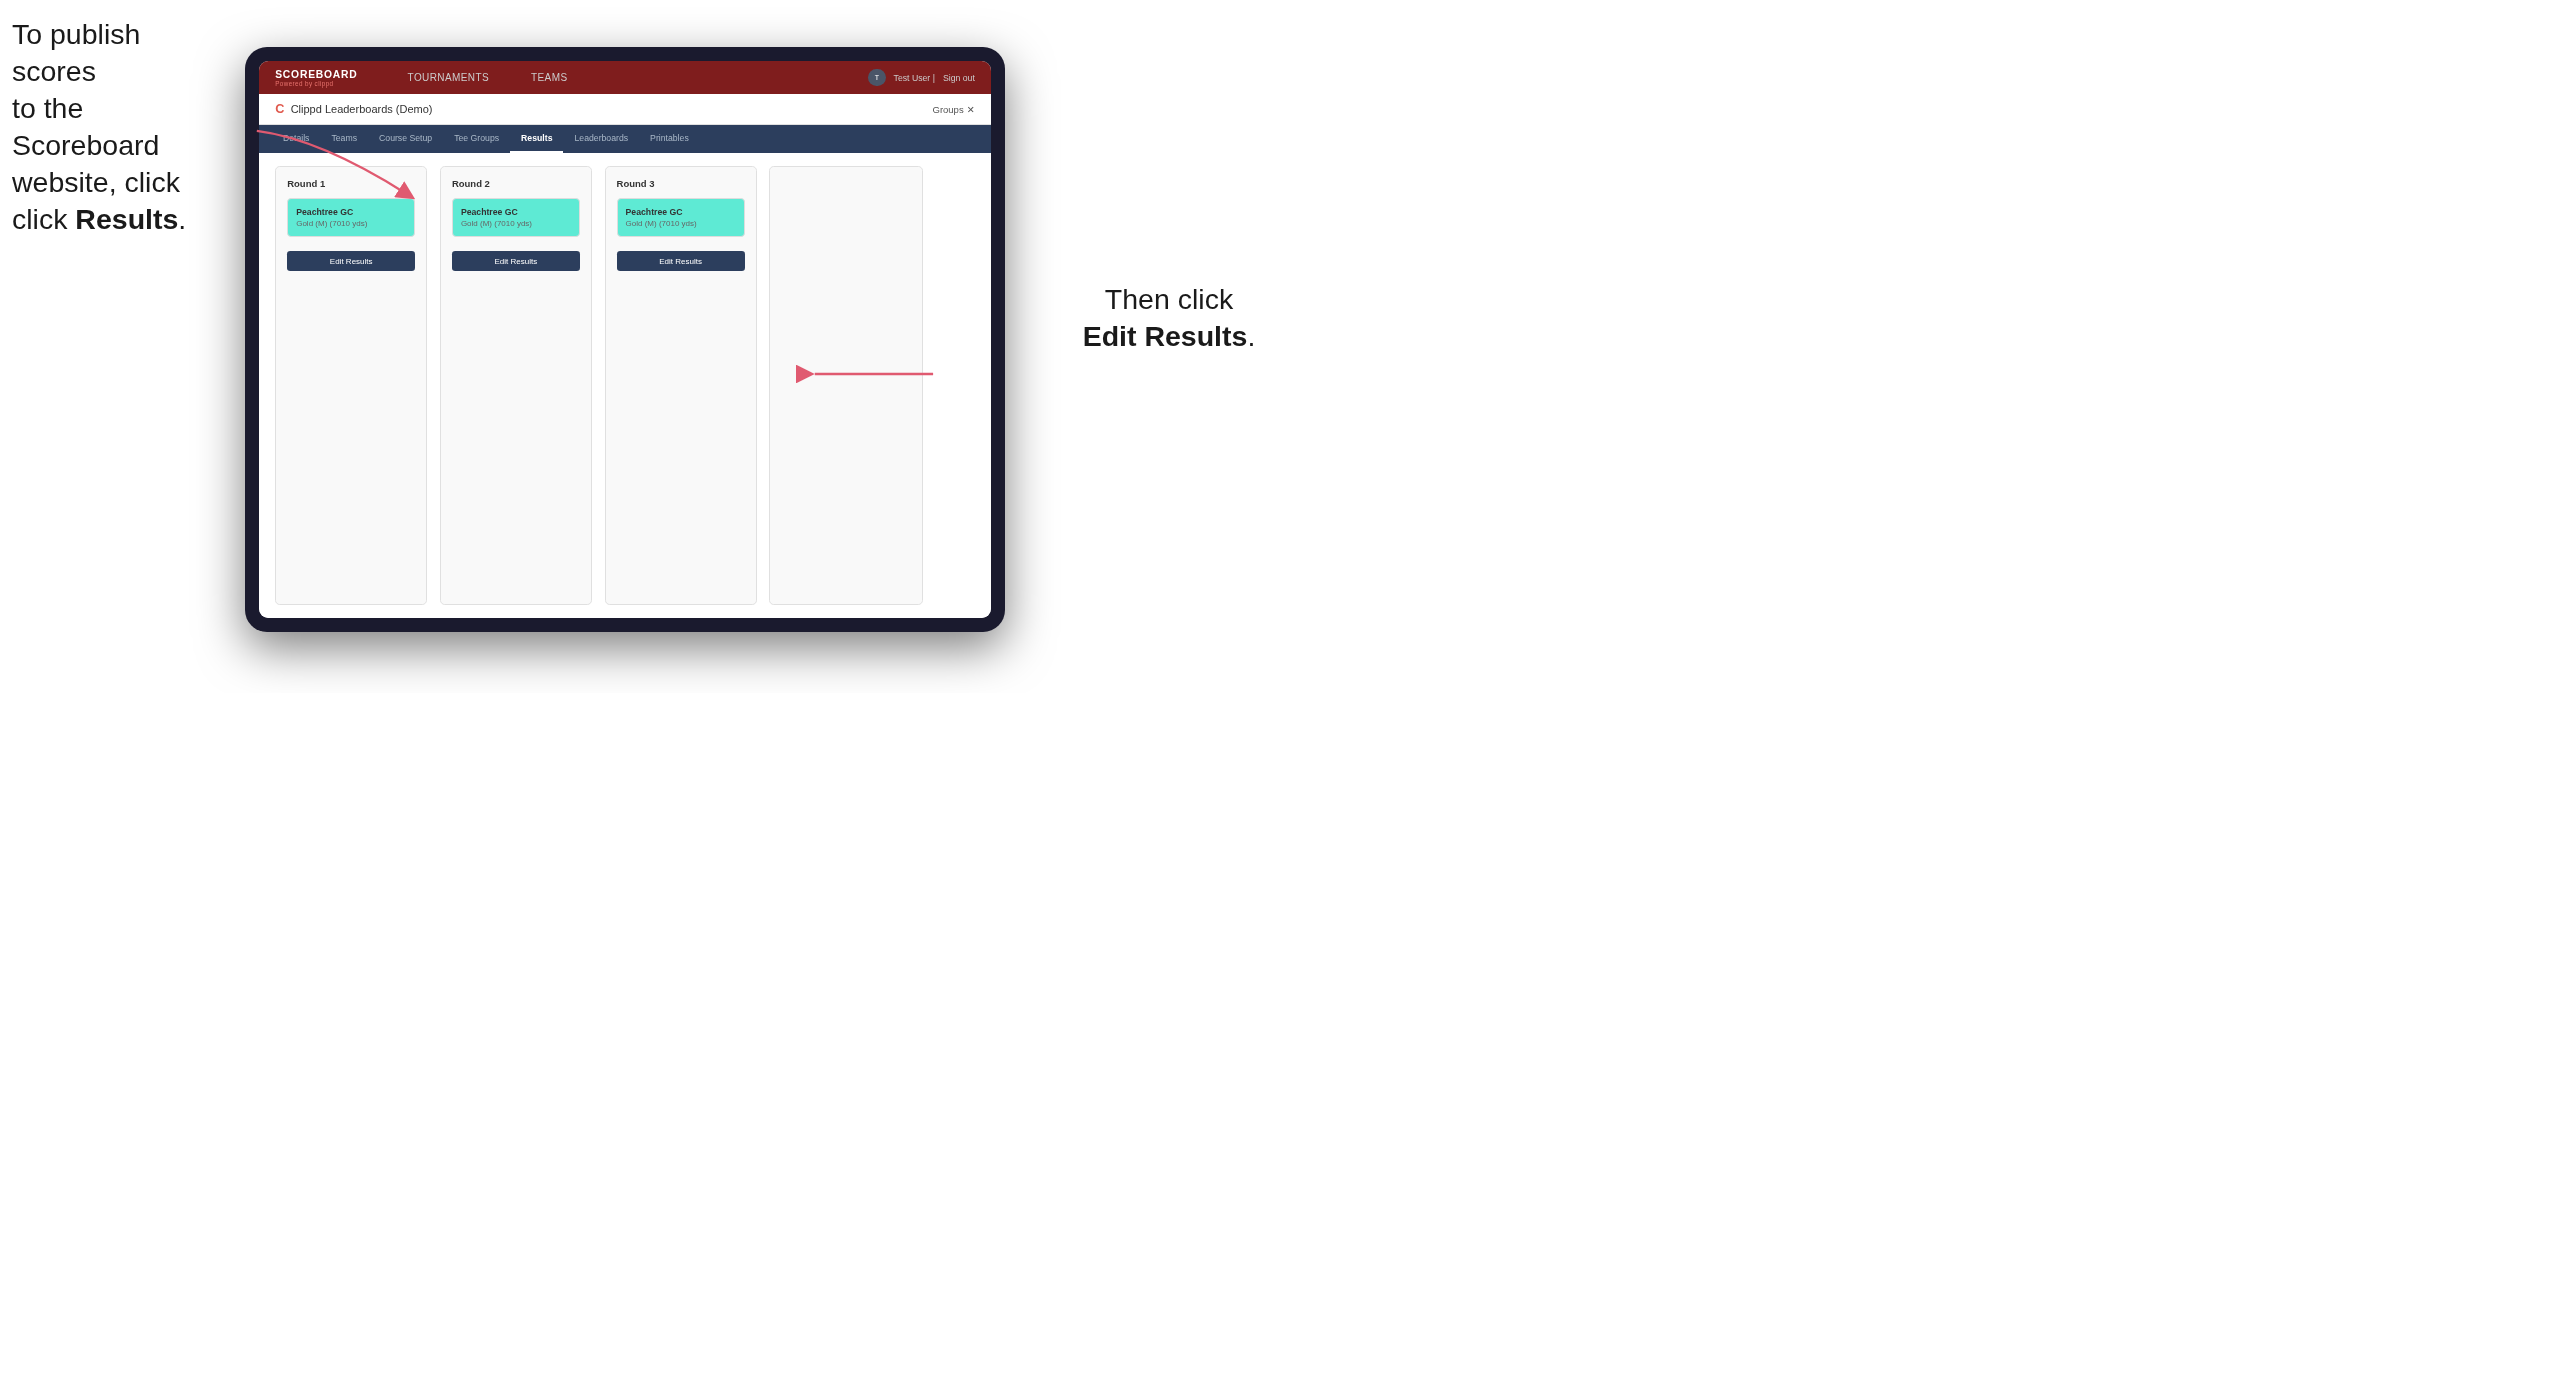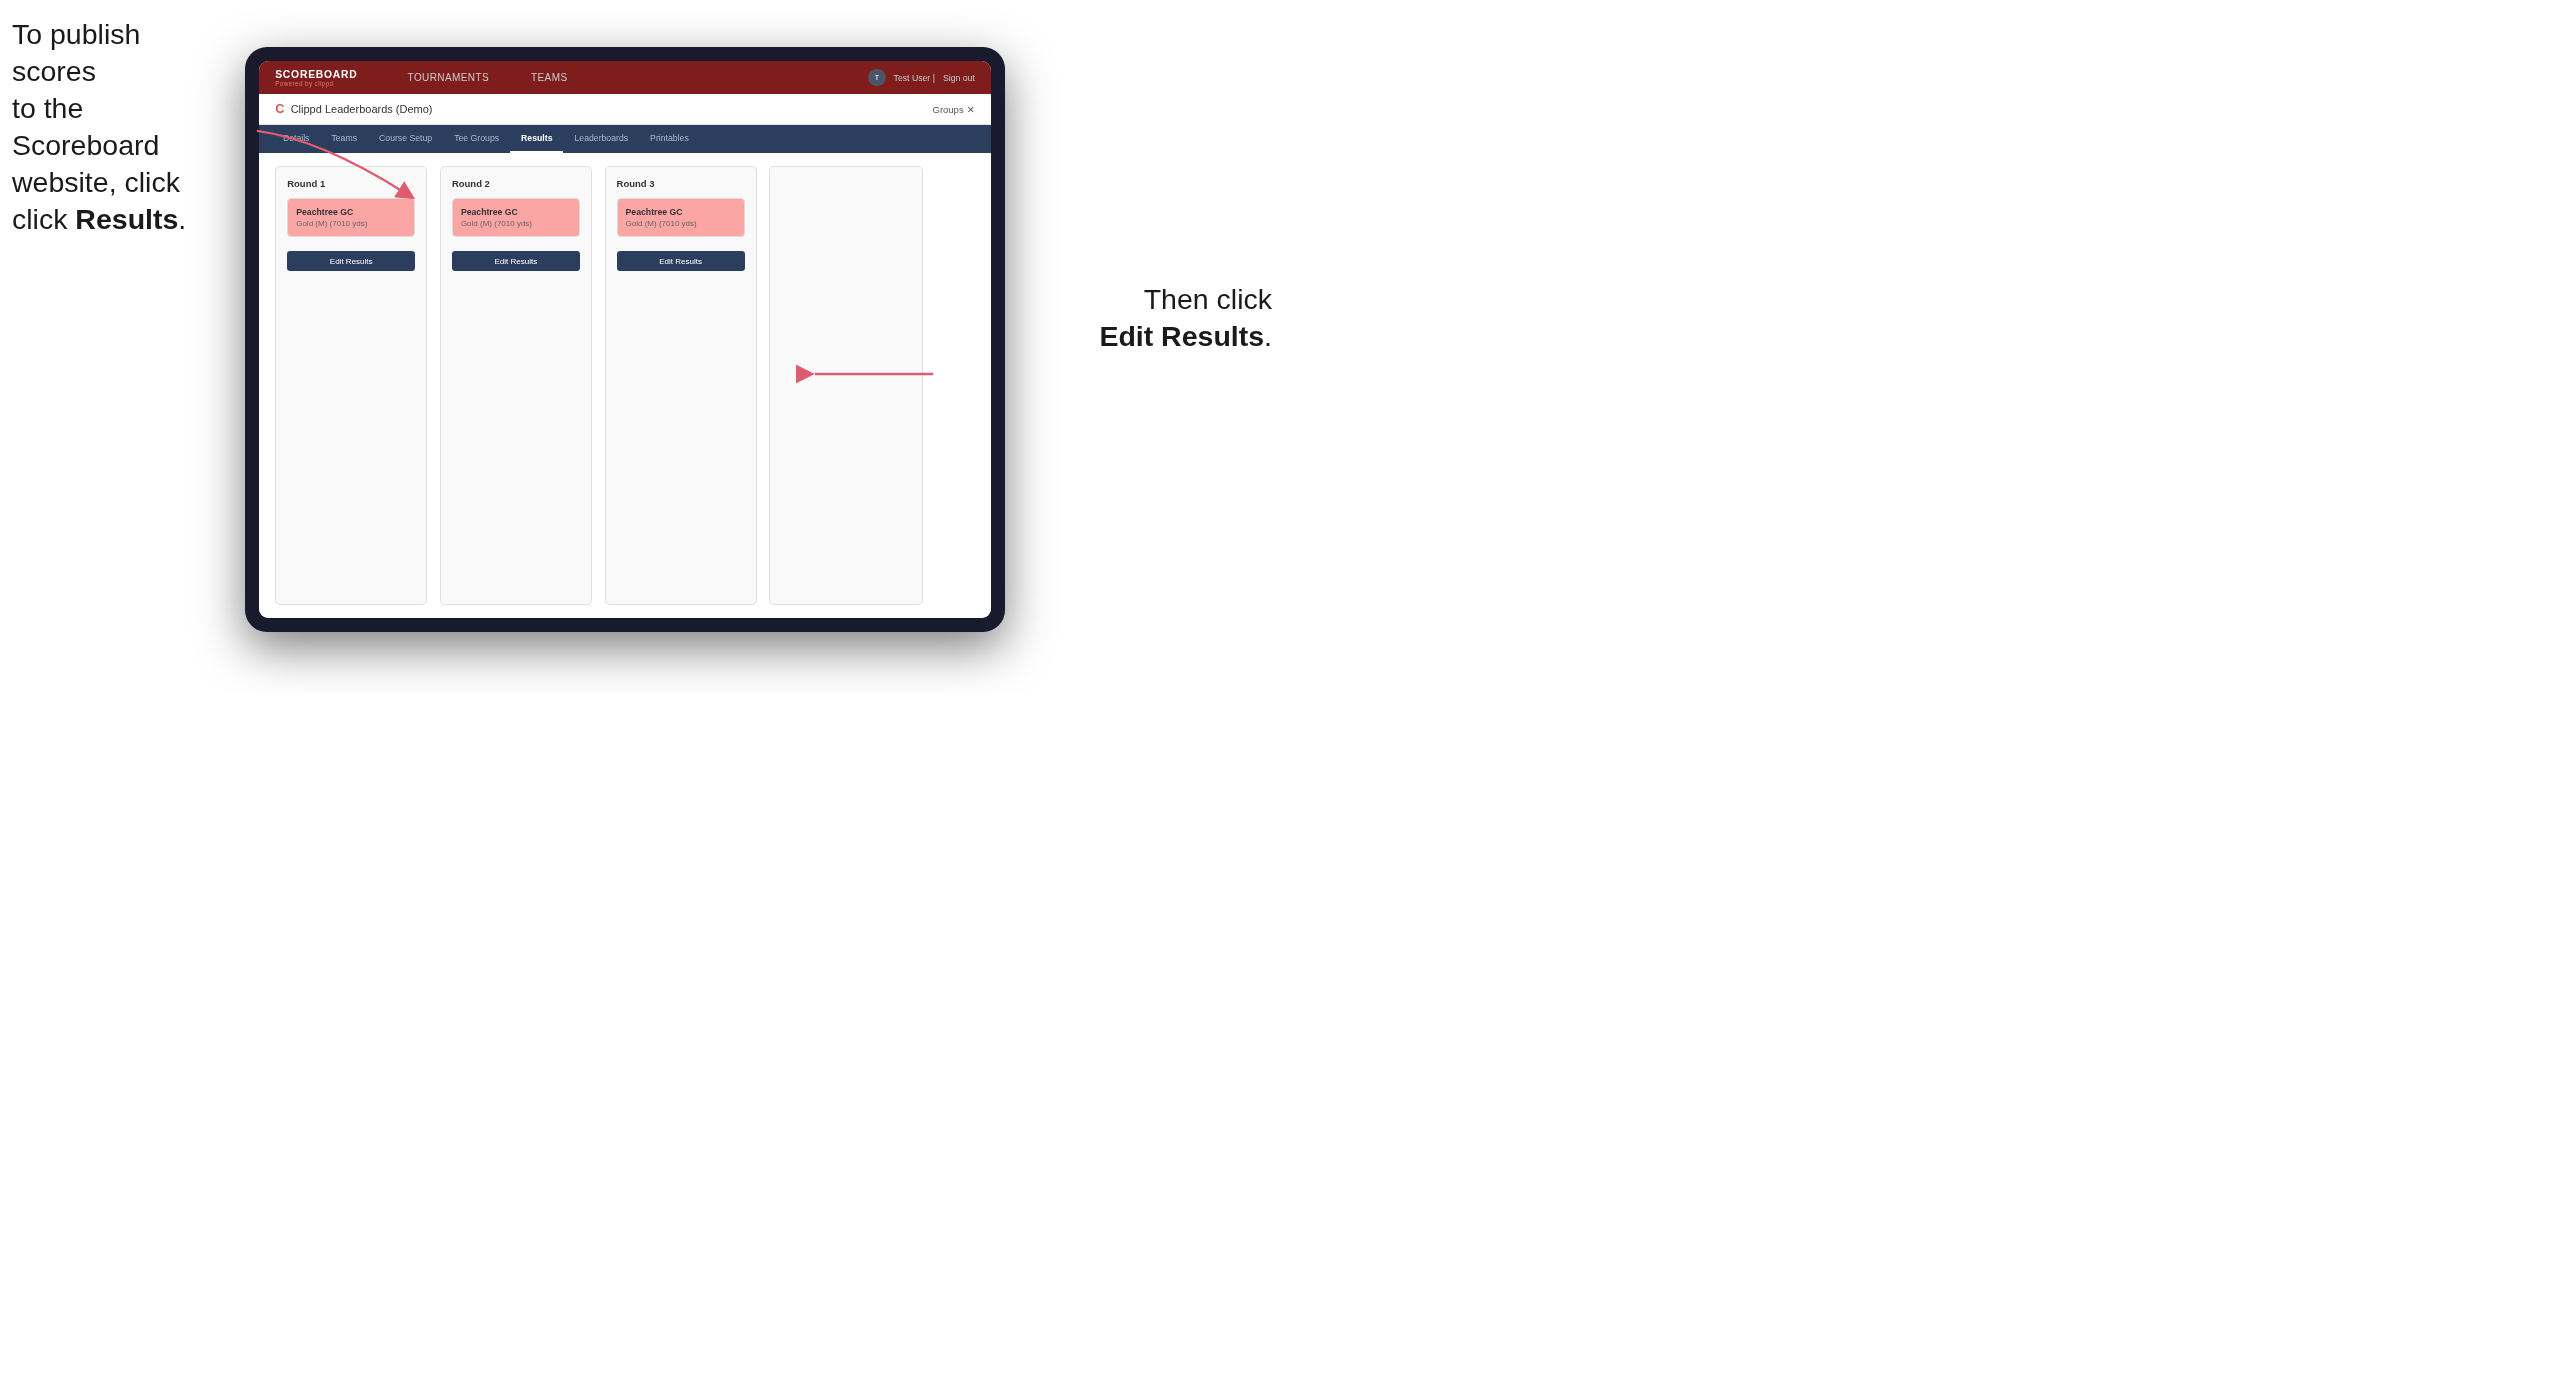--- a/index.html
+++ b/index.html
@@ -27,21 +27,21 @@
     }
 
     
     .instruction-text-right {
       position: absolute;
       top: 281px;
       right: 16px;
       font-size: 28.5px;
       line-height: 1.3;
       color: #1a1a1a;
-      text-align: right;
+      text-align: center;
       width: 206px;
     }
     .instruction-text-right strong {
       font-weight: 800;
     }
 
     
     .tablet {
       position: absolute;
       top: 47px;
@@ -204,21 +204,21 @@
       width: 152px;
       flex-shrink: 0;
     }
     .round-title {
       font-size: 9.5px;
       font-weight: 600;
       color: #333;
       margin-bottom: 9.5px;
     }
     .course-card {
-      background: #fca5a5;
+      background: #5eead4;
       border: 0.8px solid #ddd;
       border-radius: 4px;
       padding: 8px;
       margin-bottom: 8px;
     }
     .course-name {
       font-size: 8.7px;
       font-weight: 600;
       color: #333;
     }

